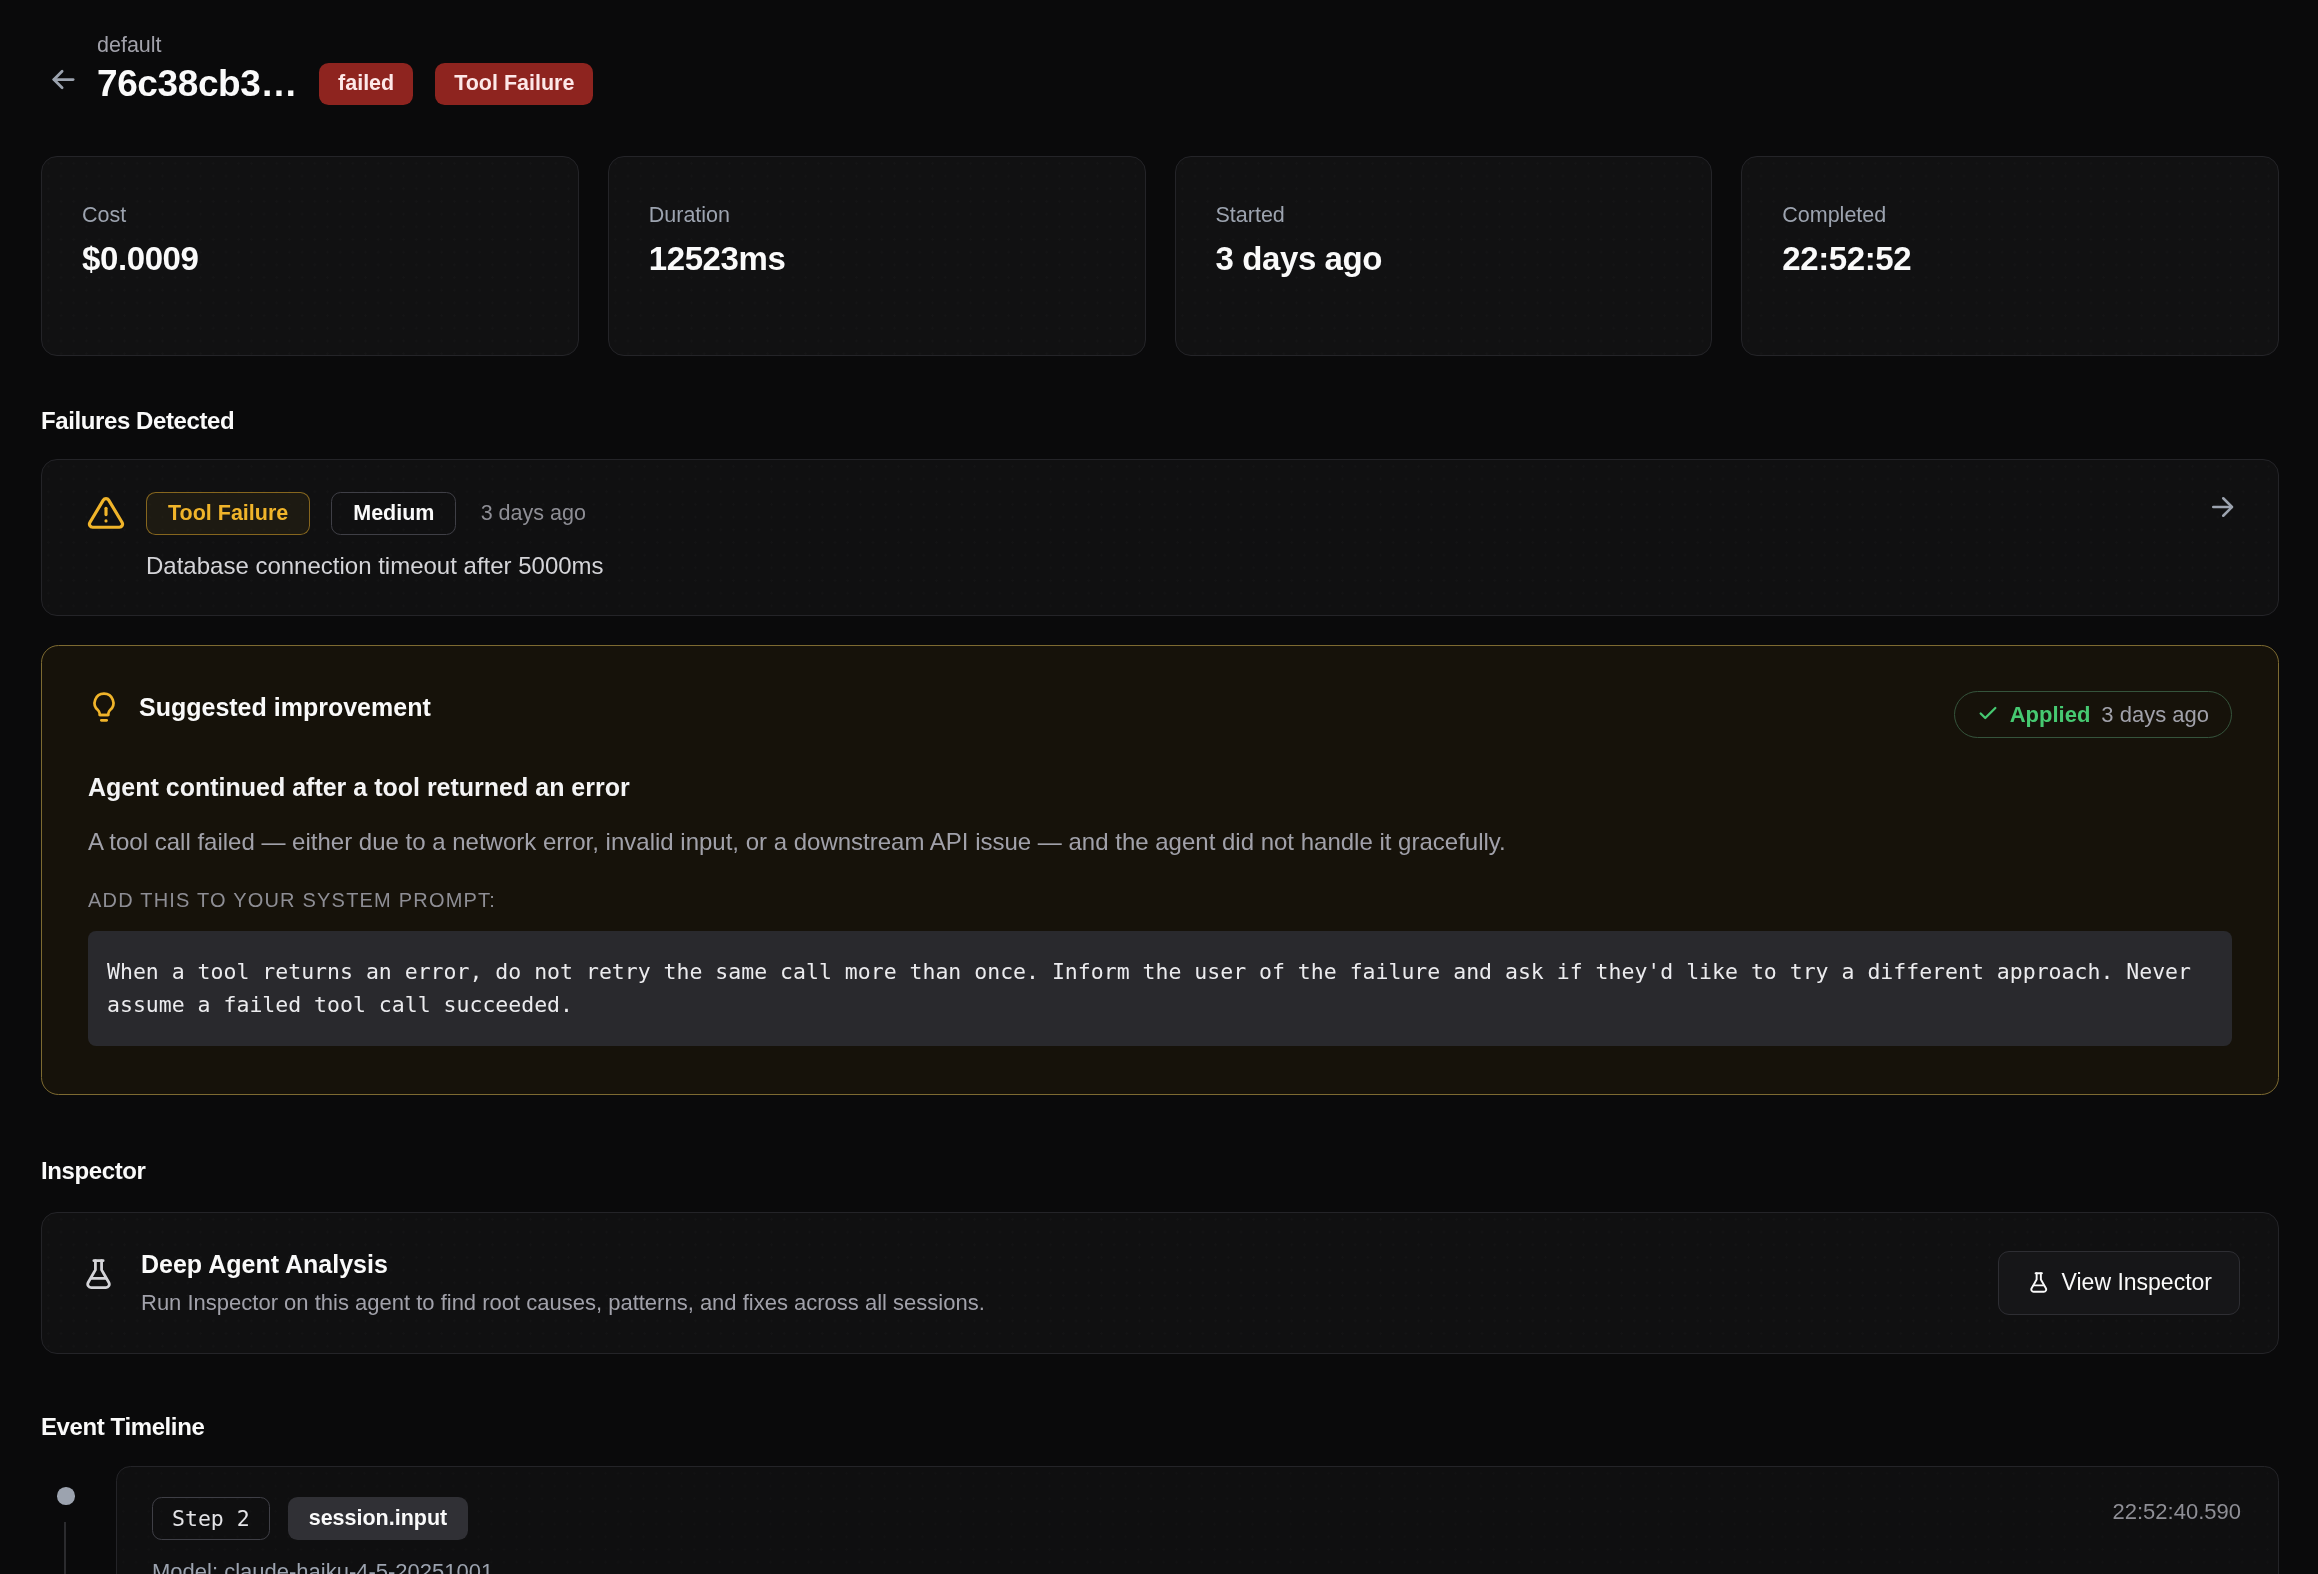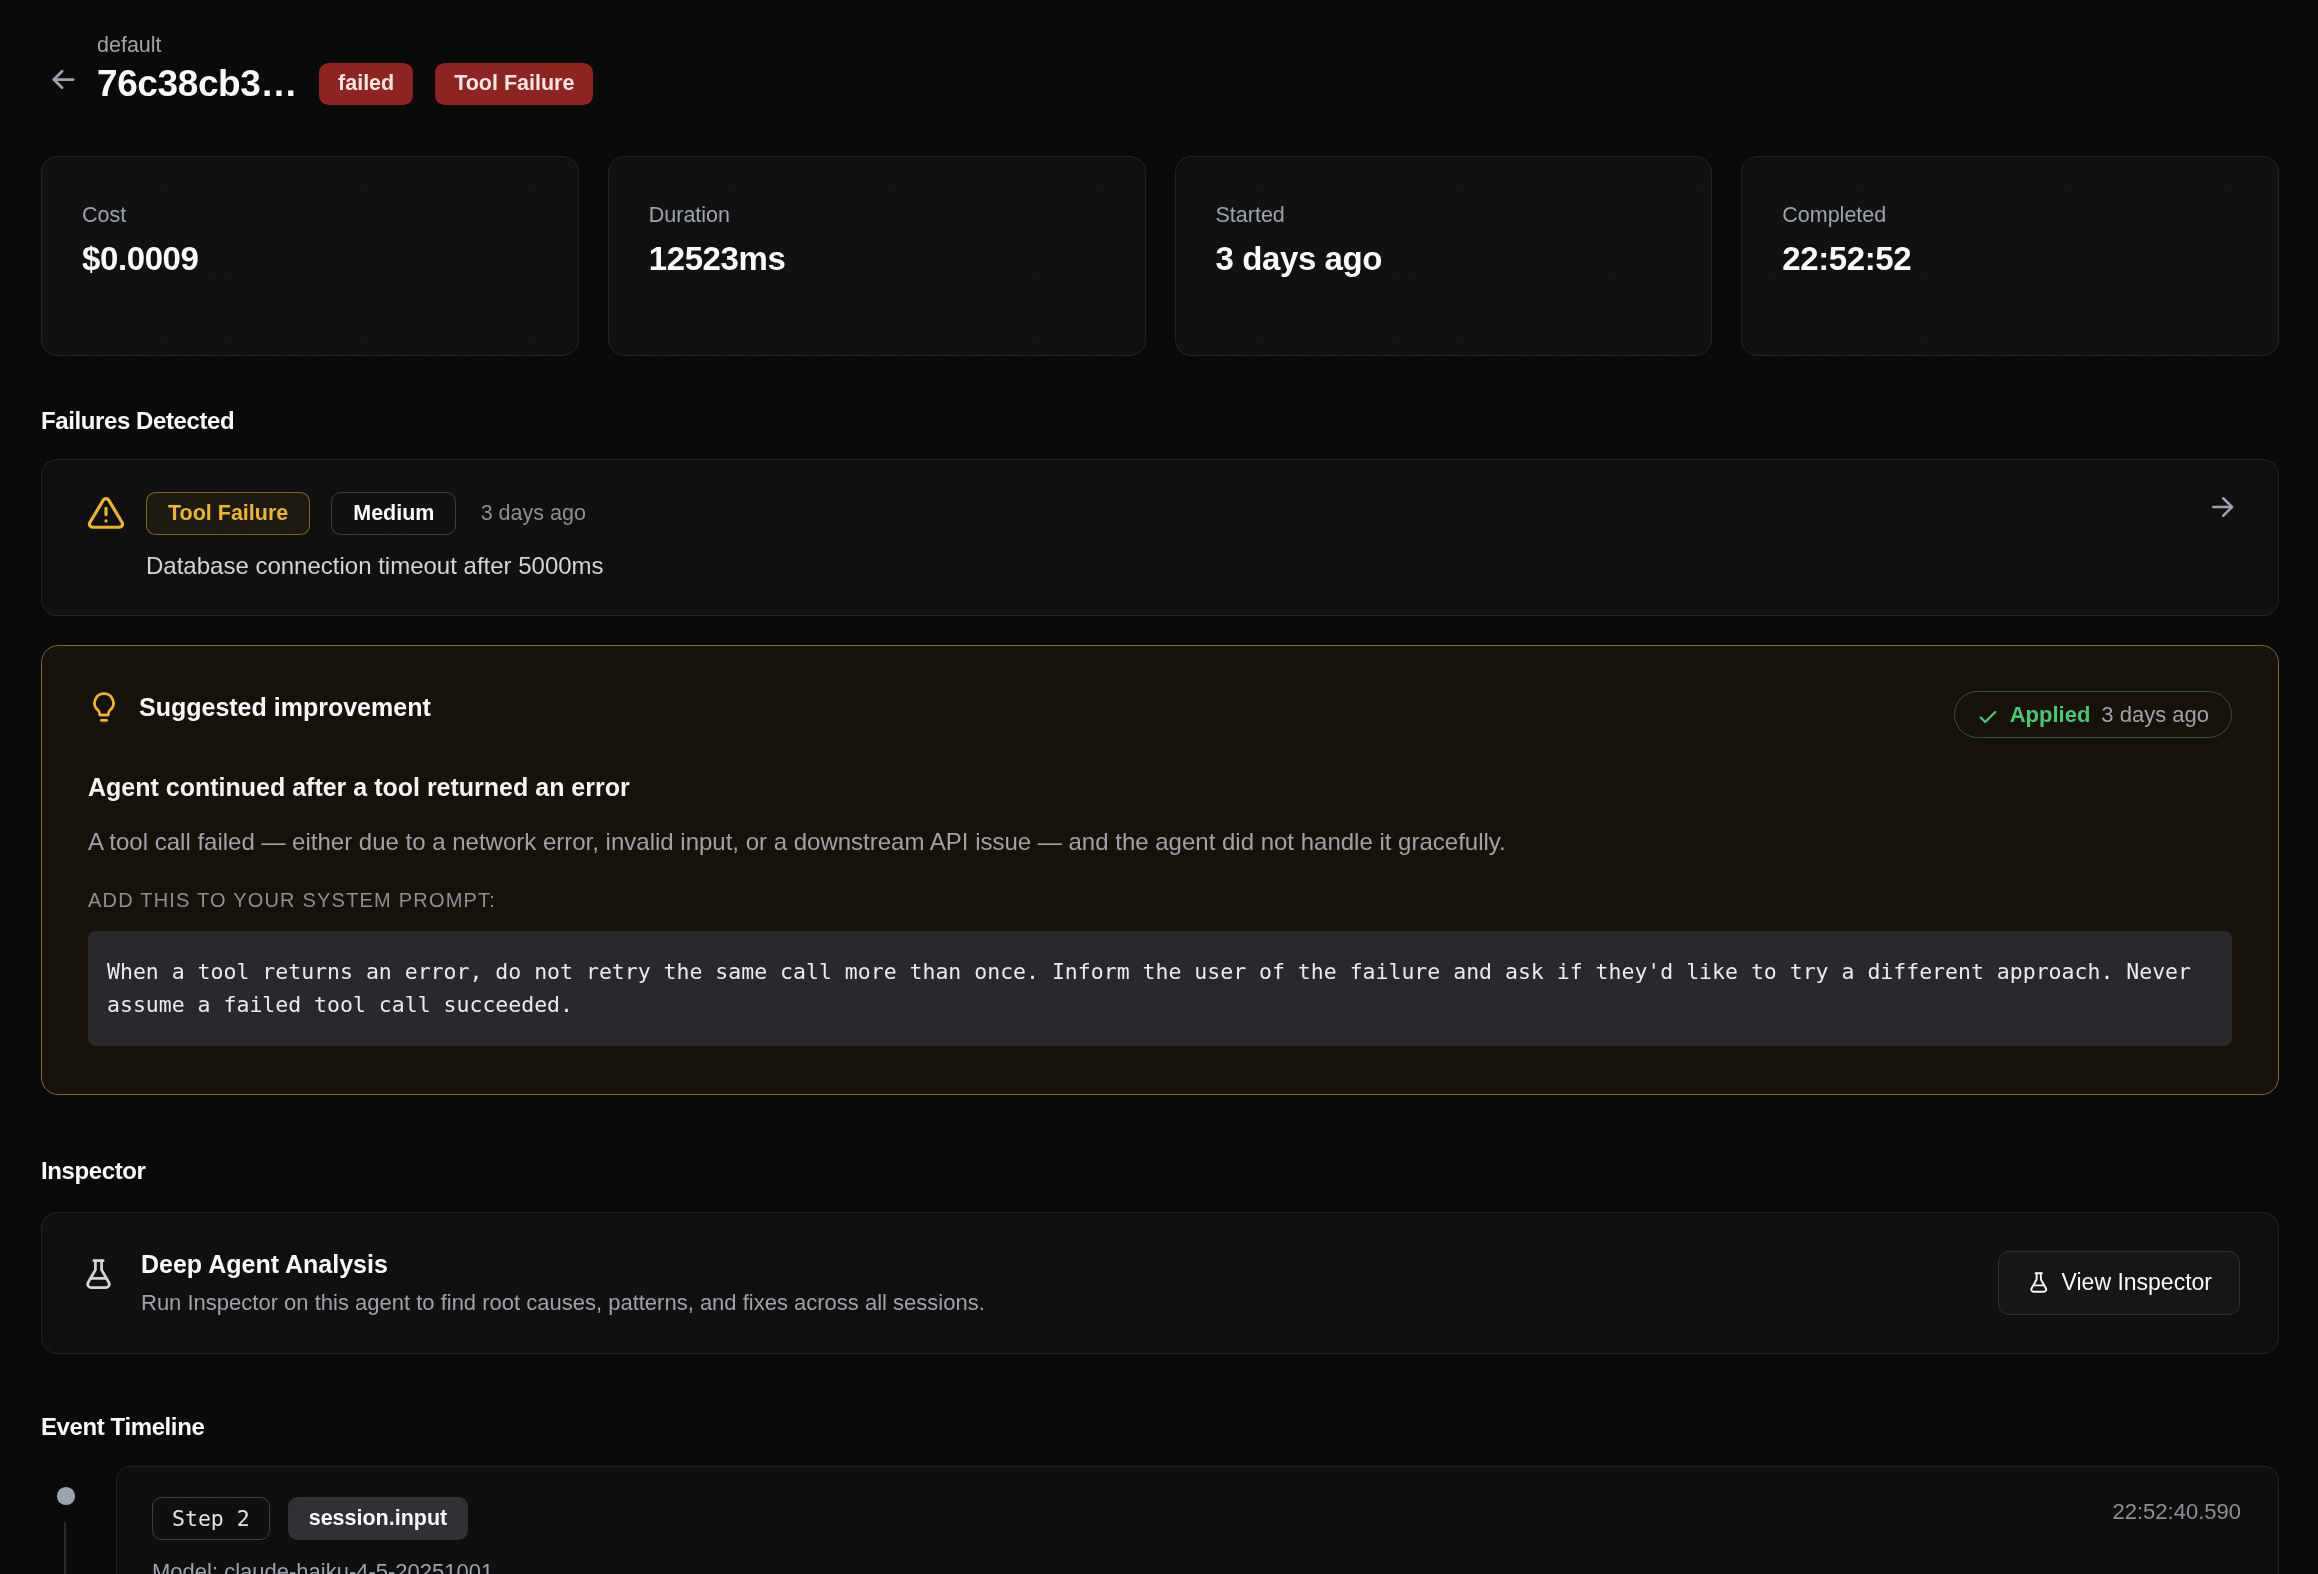--- a/index.html
+++ b/index.html
@@ -73,21 +73,21 @@
   .suggestion-card {
     margin-top: 29px; background: #16120a; border: 0.8px solid #7d6a31;
     border-radius: 17.5px; padding: 45px 46px 48px;
   }
   .sugg-top { display: flex; align-items: flex-start; justify-content: space-between; }
   .sugg-title-wrap { display: flex; align-items: center; gap: 19px; }
   .bulb-icon { color: var(--amber, #f0b42a); display: flex; }
   .bulb-icon svg { width: 32px; height: 32px; }
   .sugg-title { font-size: 25px; font-weight: 700; }
   .applied-pill {
-    display: flex; align-items: flex-end; gap: 11px; border: 0.8px solid #35543c;
+    display: flex; align-items: flex-start; gap: 11px; border: 0.8px solid #35543c;
     border-radius: 796px; padding: 9.6px 22px;
   }
   .applied-check { color: var(--green, #46c971); display: flex; }
   .applied-check svg { width: 22px; height: 22px; }
   .applied-label { color: var(--green, #46c971); font-size: 22px; font-weight: 600; }
   .applied-time { color: #a1a1aa; font-size: 22px; }
   .sugg-heading { margin-top: 35px; font-size: 25px; font-weight: 600; color: #f4f4f5; }
   .sugg-desc { margin-top: 24px; font-size: 24px; color: #a1a1aa; line-height: 1.35; }
   .prompt-label {
     margin-top: 30px; font-size: 20px; color: #8e8e95; letter-spacing: 1.2px;

